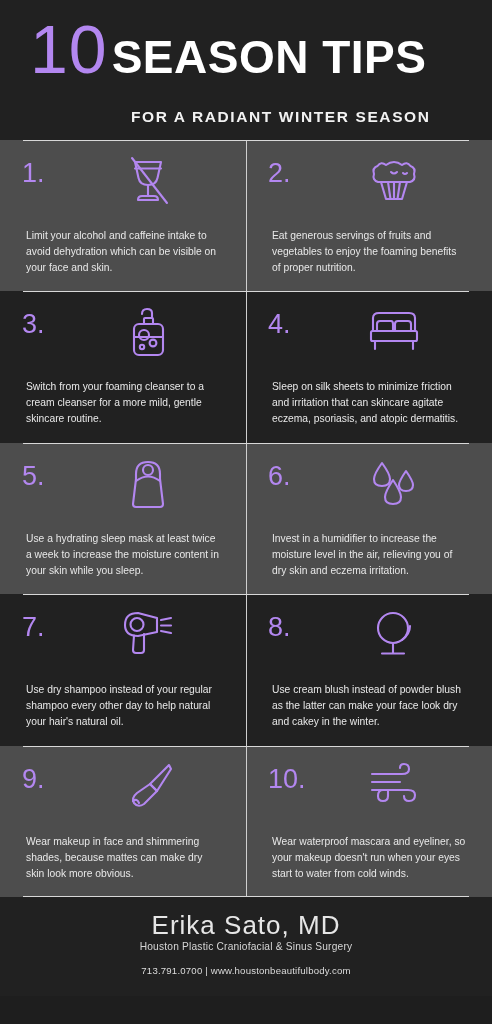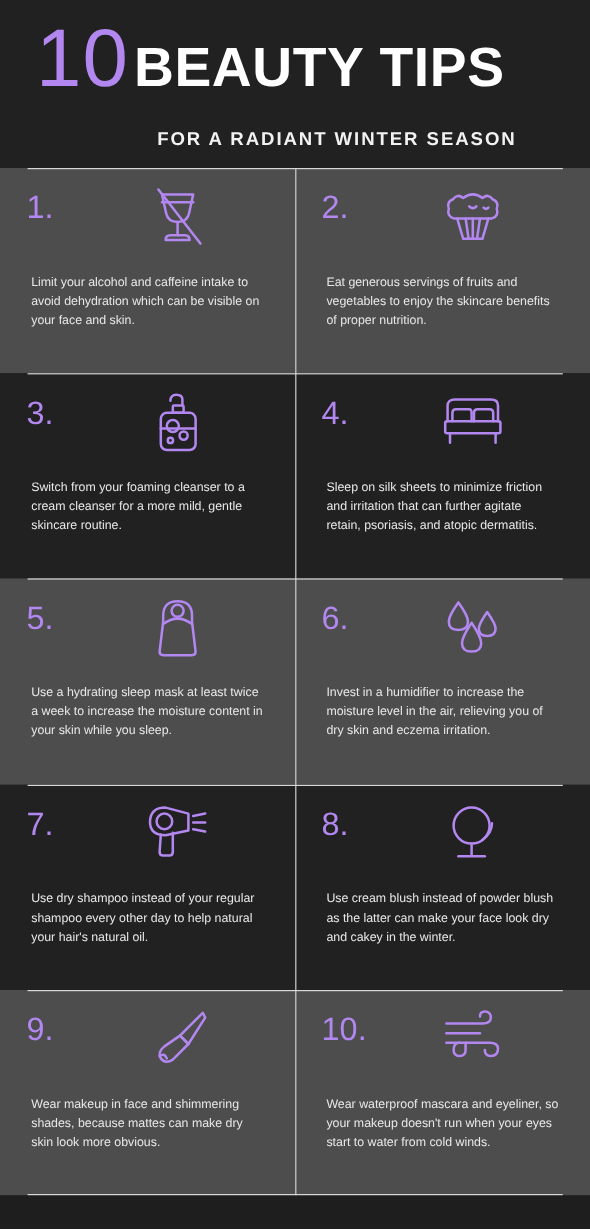--- a/index.html
+++ b/index.html
@@ -192,21 +192,21 @@
   }
 </style>
 </head>
 <body>
 
 <div class="infographic">
 
   <div class="header">
     <div class="title-row">
       <span class="title-number">10</span>
-      <span class="title-main">BEAUTY TIPS</span>
+      <span class="title-main">SEASON TIPS</span>
     </div>
     <div class="subtitle">FOR A RADIANT WINTER SEASON</div>
   </div>
 
   <div class="grid">
 
     <div class="row light">
       <div class="cell">
         <div class="cell-top">
           <div class="cell-num">1.</div>
@@ -230,21 +230,21 @@
               <path d="M18 11 Q13 7 9.5 12 Q4 14 6 20 Q4 26 10 28 L42 28 Q48 26 46 20 Q48 14 42.5 12 Q39 7 34 11 Q26 5 18 11 Z"></path>
               <path d="M23 18 Q26 21 29 18"></path>
               <path d="M35 19 Q37 21 39 19"></path>
               <path d="M13 28 L18 45 H34 L39 28"></path>
               <line x1="20" y1="28" x2="22.5" y2="45"></line>
               <line x1="26" y1="28" x2="26" y2="45"></line>
               <line x1="32" y1="28" x2="29.5" y2="45"></line>
             </svg>
           </div>
         </div>
-        <div class="cell-text">Eat generous servings of fruits and vegetables to enjoy the skincare benefits of proper nutrition.</div>
+        <div class="cell-text">Eat generous servings of fruits and vegetables to enjoy the foaming benefits of proper nutrition.</div>
       </div>
     </div>
 
     <div class="row dark">
       <div class="cell">
         <div class="cell-top">
           <div class="cell-num">3.</div>
           <div class="cell-icon">
             <svg width="46" height="54" viewBox="0 0 46 54" fill="none" stroke="#b387f0" stroke-width="2.1" stroke-linecap="round" stroke-linejoin="round">
               <path d="M17 9 Q17 4 22 4 Q27 4 27 8 V13"></path>
@@ -266,21 +266,21 @@
             <svg width="56" height="50" viewBox="0 0 56 50" fill="none" stroke="#b387f0" stroke-width="2.1" stroke-linecap="round" stroke-linejoin="round">
               <path d="M7 26 V13 Q7 8 13 8 H43 Q49 8 49 13 V26"></path>
               <path d="M11 26 V19 Q11 16 14 16 H25 Q27 16 27 19 V26"></path>
               <path d="M29 26 V19 Q29 16 32 16 H42 Q45 16 45 19 V26"></path>
               <rect x="5" y="26" width="46" height="10" rx="1.5"></rect>
               <line x1="9" y1="36" x2="9" y2="44"></line>
               <line x1="47" y1="36" x2="47" y2="44"></line>
             </svg>
           </div>
         </div>
-        <div class="cell-text">Sleep on silk sheets to minimize friction and irritation that can further agitate retain, psoriasis, and atopic dermatitis.</div>
+        <div class="cell-text">Sleep on silk sheets to minimize friction and irritation that can skincare agitate eczema, psoriasis, and atopic dermatitis.</div>
       </div>
     </div>
 
     <div class="row light">
       <div class="cell">
         <div class="cell-top">
           <div class="cell-num">5.</div>
           <div class="cell-icon">
             <svg width="44" height="54" viewBox="0 0 44 54" fill="none" stroke="#b387f0" stroke-width="2.1" stroke-linecap="round" stroke-linejoin="round">
               <path d="M10 17 Q10 5 22 5 Q34 5 34 17 V22 L37 47 Q37 50 34 50 H10 Q7 50 7 47 L10 22 Z"></path>
@@ -365,14 +365,19 @@
               <path d="M17 30 Q12 30 12 36 Q12 41 17 41 Q22 41 22 36 V30"></path>
             </svg>
           </div>
         </div>
         <div class="cell-text">Wear waterproof mascara and eyeliner, so your makeup doesn't run when your eyes start to water from cold winds.</div>
       </div>
     </div>
 
   </div>
 
+  <div class="footer">
+    <div class="footer-name">Erika Sato, MD</div>
+    <div class="footer-practice">Houston Plastic Craniofacial &amp; Sinus Surgery</div>
+    <div class="footer-contact">713.791.0700 | www.houstonbeautifulbody.com</div>
+  </div>
 
 </div>
 
 </body></html>

